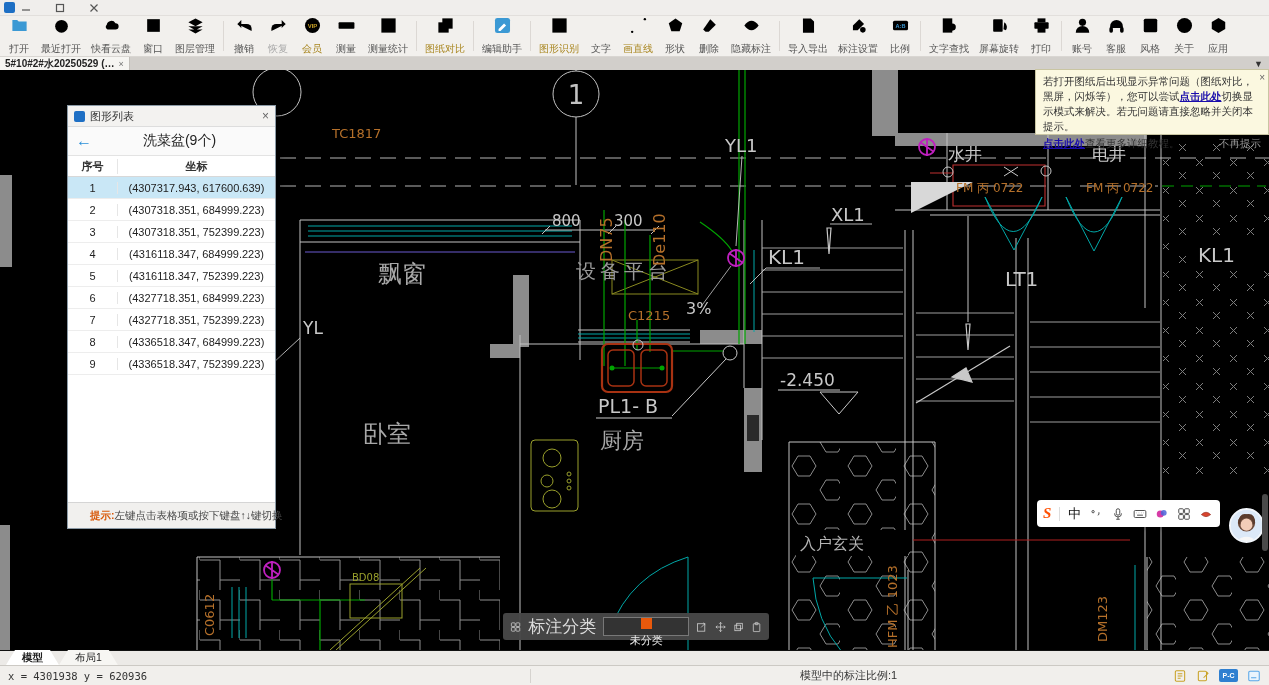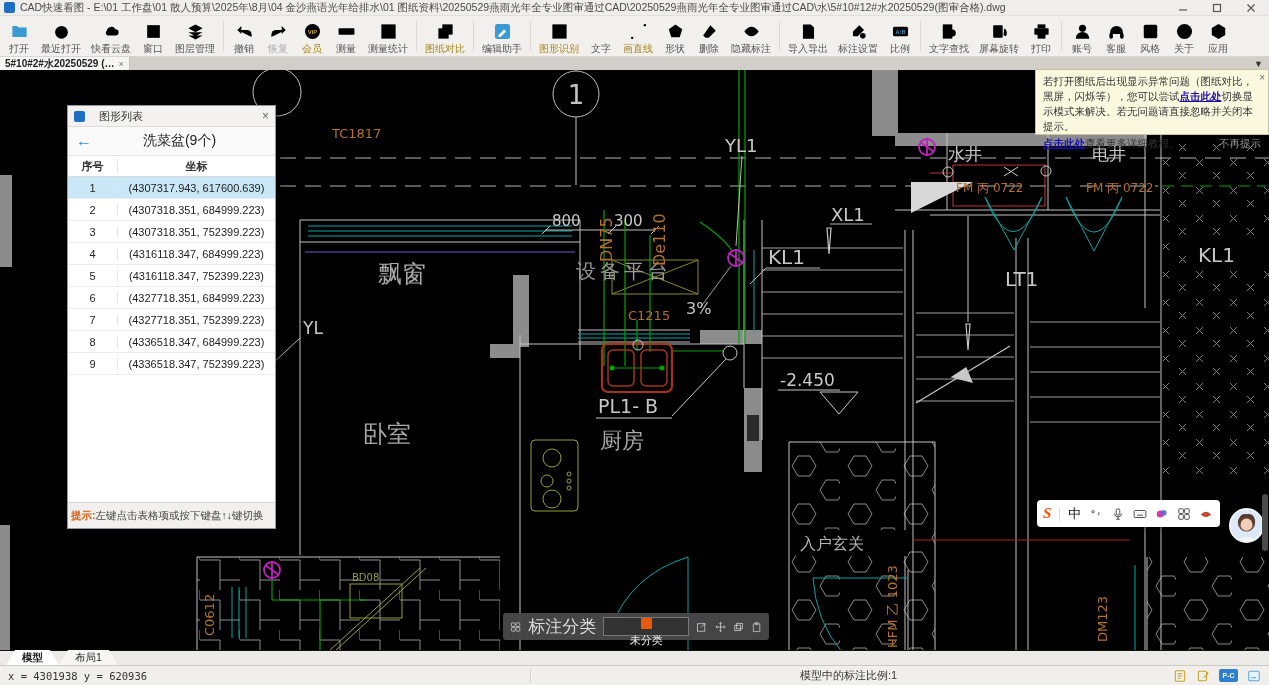--- a/index.html
+++ b/index.html
@@ -9,21 +9,21 @@
   
   .titlebar { position:absolute; top:0; left:0; width:100%; height:16px; background:#f0eeec; display:flex; align-items:center; padding:0 4px; border-bottom:1px solid #e2dfdc; }
   .appicon { width:11px; height:11px; background:#1e6fc4; border-radius:2px; margin-right:5px; flex:0 0 auto; }
   .title-text { font-size:10.5px; color:#4a4a4a; white-space:nowrap; overflow:hidden; flex:1 1 auto; }
   .winbtns { display:flex; gap:22px; margin-right:8px; }
   .winbtn { width:12px; height:12px; display:flex; align-items:center; justify-content:center; }
   .winbtn svg { width:10px; height:10px; stroke:#555; stroke-width:1.2; fill:none; }
 
   
   .ribbon { position:absolute; top:16px; left:0; width:100%; height:41px; background:#f2f0ed; border-bottom:1px solid #d9d6d2; display:flex; align-items:stretch; padding:0 2px; }
-  .tool { display:flex; flex-direction:column; align-items:center; justify-content:flex-end; padding:0 5px; min-width:34px; cursor:default; }
+  .tool { display:flex; flex-direction:column; align-items:center; justify-content:space-between; padding:0 5px; min-width:34px; cursor:default; }
   .tool .ti { width:19px; height:19px; color:#3b99d4; }
   .tool.gold .ti { color:#c9a227; }
   .tool .tl { font-size:10px; color:#555; margin-top:1px; white-space:nowrap; }
   .tool.gold .tl { color:#a8851e; }
   .tool.disabled .ti { color:#b3b8bd; }
   .tool.disabled .tl { color:#a9a9a9; }
   .sep { width:1px; background:#dcd8d4; margin:5px 3px; }
 
   
   .tabbar { position:absolute; top:57px; left:0; width:100%; height:13px; background:#d2cfcb; display:flex; align-items:stretch; }
@@ -31,34 +31,34 @@
   .doctab .x { font-size:9px; color:#777; font-weight:normal; }
   .tabbar-caret { margin-left:auto; padding:0 6px; font-size:9px; color:#333; display:flex; align-items:center; }
 
   
   .canvas { position:absolute; top:70px; left:0; width:1269px; height:580px; background:#000; }
   .cv { position:absolute; inset:0; }
   .cv text { font-family:"DejaVu Sans",sans-serif; }
 
   
   .glist { position:absolute; top:105px; left:67px; width:209px; height:424px; background:#fff; border:1px solid #8b9aa6; box-shadow:2px 3px 8px rgba(0,0,0,.5); display:flex; flex-direction:column; font-size:11px; }
-  .glist-title { height:21px; background:#f3f2f0; border-bottom:1px solid #ddd; display:flex; align-items:center; padding:0 6px; gap:14px; }
+  .glist-title { height:21px; background:#f3f2f0; border-bottom:1px solid #ddd; display:flex; align-items:center; padding:0 6px; gap:5px; }
   .glist-title .gico { width:11px; height:11px; background:#1e6fc4; border-radius:2px; }
   .glist-title .gt { flex:1; font-size:11px; color:#333; }
   .glist-title .gx { color:#666; font-size:12px; cursor:pointer; }
   .glist-head { height:29px; background:#fafafa; border-bottom:1px solid #e3e3e3; display:flex; align-items:center; padding:0 8px; }
   .glist-head .back { color:#2a8fd8; font-size:16px; font-weight:bold; cursor:pointer; }
   .glist-head .hd { flex:1; text-align:center; font-size:14px; color:#222; }
   .cols { height:21px; display:flex; border-bottom:1px solid #d8d8d8; align-items:center; font-weight:bold; color:#333; }
   .c1 { width:50px; text-align:center; flex:0 0 auto; border-right:1px solid #e6e6e6; }
   .c2 { flex:1; text-align:center; }
   .tbody { flex:1; overflow:hidden; background:#fff; }
   .trow { height:22px; display:flex; align-items:center; border-bottom:1px solid #ededed; color:#222; cursor:pointer; }
   .trow.sel { background:#c9e7f6; }
-  .glist-tip { height:26px; background:#f1f0ee; border-top:1px solid #d5d5d5; display:flex; align-items:center; padding:0 3px; font-size:10.5px; color:#444; white-space:nowrap; }
+  .glist-tip { height:26px; background:#f1f0ee; border-top:1px solid #d5d5d5; display:flex; align-items:center; padding:0 22px; font-size:10.5px; color:#444; white-space:nowrap; }
   .glist-tip b { color:#d8590a; font-weight:bold; }
 
   
   .notice { position:absolute; top:69px; left:1035px; width:234px; height:66px; background:#fbf8e0; border:1px solid #c9c5a2; padding:4px 7px 3px 7px; font-size:10.5px; line-height:1.42; color:#333; }
   .notice .nx { position:absolute; top:1px; right:3px; color:#666; font-size:10px; cursor:pointer; }
   .notice a { color:#1a0dab; font-weight:bold; text-decoration:underline; cursor:pointer; }
   .notice .row2 { display:flex; justify-content:space-between; margin-top:2px; }
   .notice .dismiss { color:#999; cursor:pointer; }
 
   
@@ -247,21 +247,20 @@
         <circle cx="7" cy="8" r="2"></circle>
         <path d="M15 14q3 0 2-5"></path>
       </symbol>
 </defs>
 </svg>
 
 <div class="app">
 
   <div class="titlebar">
     <div class="appicon"></div>
-    <div class="title-text">CAD快速看图 - E:\01 工作盘\01 散人预算\2025年\8月\04 金沙燕语光年给排水\01 图纸资料\20250529燕雨光年全专业图审通过CAD\20250529燕雨光年全专业图审通过CAD\水\5#10#12#水20250529(图审合格).dwg</div>
     <div class="winbtns">
       <div class="winbtn">
           <svg viewBox="0 0 10 10">
             <path d="M1 7h8"></path>
           </svg>
         </div>
       <div class="winbtn">
           <svg viewBox="0 0 10 10">
             <rect x="1.5" y="1.5" width="7" height="7"></rect>
           </svg>

